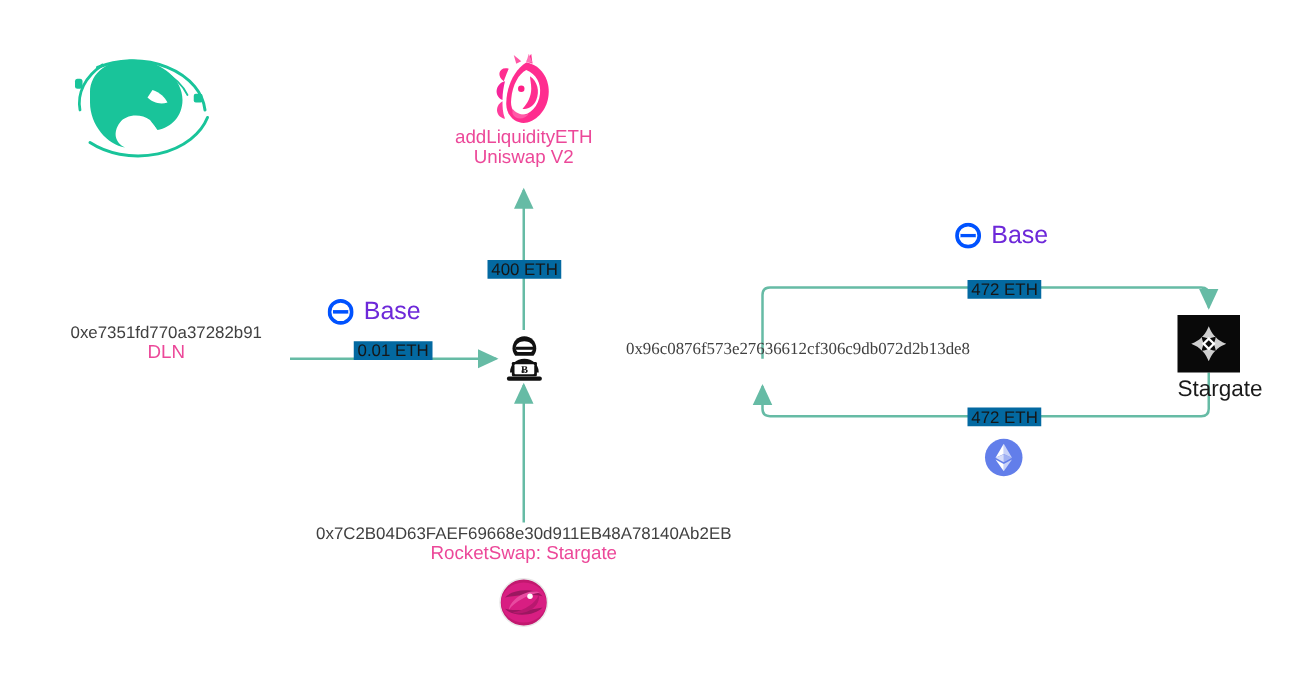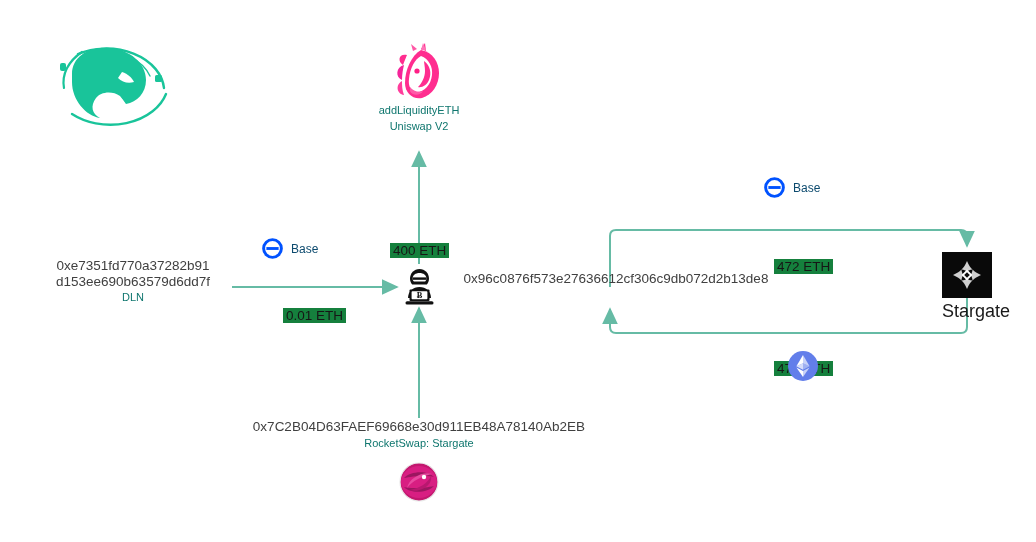--- a/index.html
+++ b/index.html
@@ -17,41 +17,40 @@
 
   
   .addr{
     color:#404040;
     font-size:13.5px;
     line-height:15.5px;
     text-align:center;
     white-space:nowrap;
   }
   .sub{
-    color:#0f766e;
-    font-size:11px;
+    color:#ec4899;
+    font-size:15px;
     line-height:16px;
     text-align:center;
     white-space:nowrap;
   }
   .edge-label{
     position:absolute;
     font-size:13.5px;
     color:#161616;
-    background:#15803d;
+    background:#0369a1;
     padding:0 3px;
     white-space:nowrap;
-    margin-top:35px;
   }
   .chain-badge{
     position:absolute;
     display:flex;align-items:center;gap:8px;
   }
   .chain-badge .chain-name{
-    font-size:12px;color:#0c4a6e;white-space:nowrap;
+    font-size:20px;color:#6d28d9;white-space:nowrap;
   }
 
   
   .base-ico{width:21px;height:21px;display:block;}
 
   
   .stargate-box{
     width:50px;height:46px;
     background:#090909;
     display:flex;align-items:center;justify-content:center;
@@ -144,21 +143,20 @@
 
         <path d="M30,7 L32,0 L35,7 Z" fill="#ff74b6"></path>
       </svg>
     </div>
     <div class="sub">addLiquidityETH</div>
     <div class="sub">Uniswap V2</div>
   </div>
 
   <div class="node" style="left:28px;top:258px;width:210px;">
     <div class="addr">0xe7351fd770a37282b91</div>
-    <div class="addr">d153ee690b63579d6dd7f</div>
     <div class="sub">DLN</div>
   </div>
 
   <div class="chain-badge" style="left:262px;top:238px;">
     <span>
       <svg class="base-ico" viewBox="0 0 22 22" xmlns="http://www.w3.org/2000/svg">
         <circle cx="11" cy="11" r="9.3" fill="none" stroke="#0052ff" stroke-width="3.1"></circle>
         <rect x="5.4" y="9.5" width="11.2" height="3" fill="#0052ff"></rect>
         <rect x="5.4" y="9.5" width="11.2" height="3" fill="#ffffff" opacity="0"></rect>
         <rect x="4.6" y="9.4" width="12.8" height="3.2" fill="#0052ff"></rect>
@@ -196,21 +194,21 @@
 
       <rect x="10.5" y="23.5" width="20" height="11.5" rx="1" fill="#111111"></rect>
       <rect x="12.6" y="25.3" width="15.8" height="8" rx="0.8" fill="#ffffff"></rect>
 
       <text x="20.5" y="32.2" font-family="'Liberation Serif',serif" font-size="8.4" font-weight="bold" fill="#111111" text-anchor="middle">Ƀ</text>
 
       <rect x="6.5" y="35.2" width="28" height="3.4" rx="1.6" fill="#111111"></rect>
     </svg>
   </div>
 
-  <div class="node addr" style="left:456px;top:271px;width:320px;text-align:center;">0x96c0876f573e27636612cf306c9db072d2b13de8</div>
+  <div class="node addr" style="left:456px;top:271px;width:320px;text-align:right;font-family:Liberation Serif, serif;">0x96c0876f573e27636612cf306c9db072d2b13de8</div>
 
   <div class="node" style="left:233px;top:419px;width:372px;">
     <div class="addr">0x7C2B04D63FAEF69668e30d911EB48A78140Ab2EB</div>
     <div class="sub">RocketSwap: Stargate</div>
     <div style="display:flex;justify-content:center;margin-top:10px;">
       <svg width="42" height="42" viewBox="0 0 42 42" xmlns="http://www.w3.org/2000/svg">
         <circle cx="21" cy="21" r="20" fill="#ffffff"></circle>
         <circle cx="21" cy="21" r="19" fill="#c2186f"></circle>
         <ellipse cx="21" cy="21" rx="18" ry="16" fill="#d81e82"></ellipse>
 

